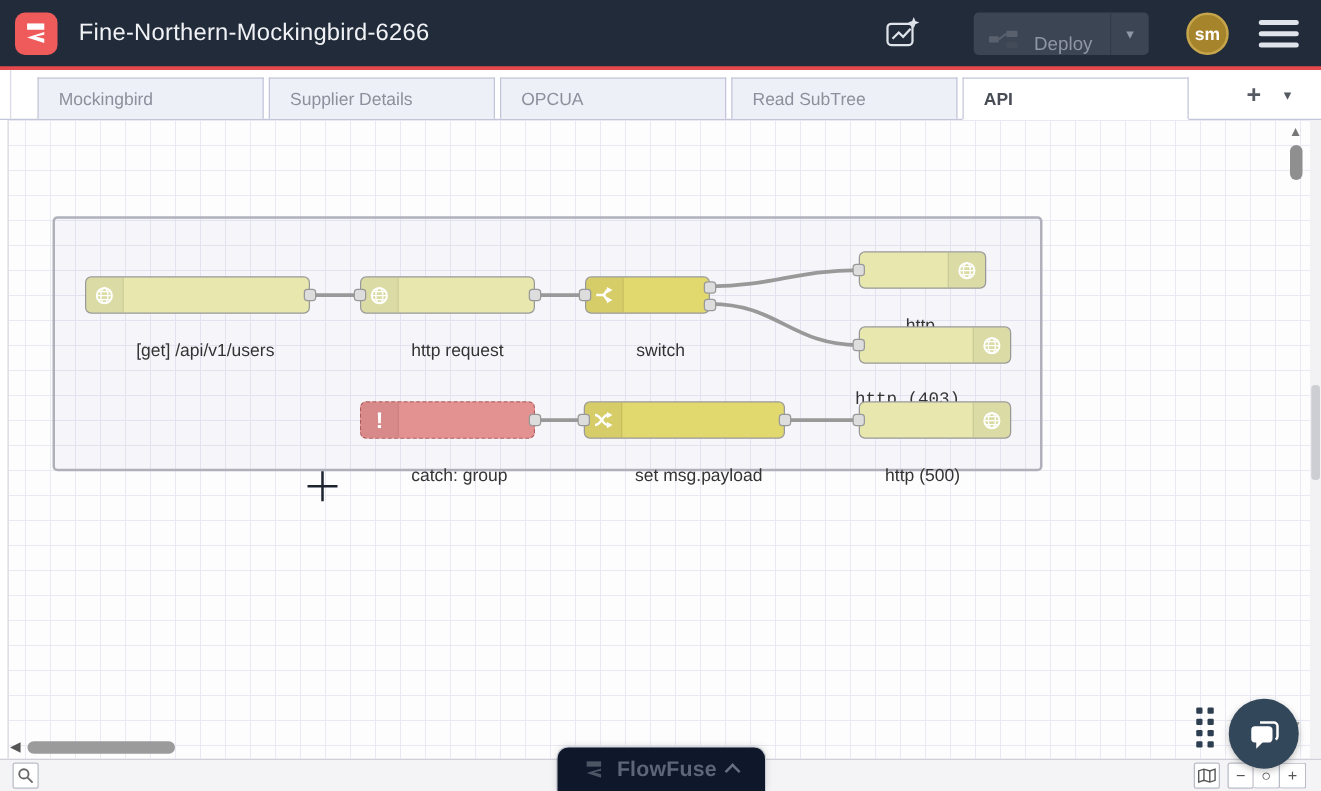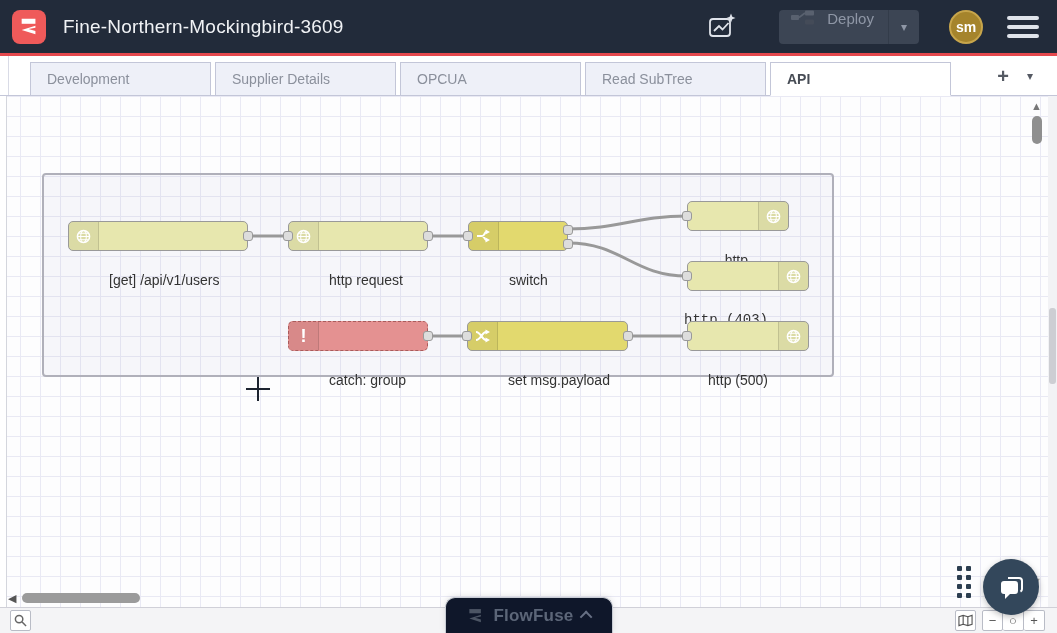--- a/index.html
+++ b/index.html
@@ -10,21 +10,21 @@
 
   
   .header { height:56px; background:#222b3a; border-bottom:3px solid #e5484d;
             display:flex; align-items:center; padding:0 18px 0 12px; flex:0 0 auto; }
   .logo-box { width:34px; height:34px; border-radius:8px; background:#ef5a5a;
               display:flex; align-items:center; justify-content:center; }
   .header-title { color:#f0f2f5; font-size:19px; font-weight:500; margin-left:17px; letter-spacing:.2px; }
   .header-right { margin-left:auto; display:flex; align-items:center; }
   .assistant-btn { width:34px; height:34px; display:flex; align-items:center; justify-content:center; cursor:pointer; }
   .deploy-btn { margin-left:40px; height:34px; background:#3c4554; border-radius:4px;
-                display:flex; align-items:flex-start; padding:0 0 0 12px; cursor:default; }
+                display:flex; align-items:flex-end; padding:0 0 0 12px; cursor:default; }
   .deploy-label { color:#8f97a6; font-size:15px; margin:0 14px 0 12px; }
   .deploy-caret { color:#8f97a6; font-size:12px; padding:0 12px; border-left:1px solid #333c4a;
                   height:34px; display:flex; align-items:center; }
   .avatar { margin-left:30px; width:34px; height:34px; border-radius:50%; background:#a5842c;
             border:2px solid #c7a54b; color:#fff; font-size:14px; font-weight:bold;
             display:flex; align-items:center; justify-content:center; cursor:pointer; }
   .burger { margin-left:24px; width:32px; display:flex; flex-direction:column; gap:5px; cursor:pointer; }
   .burger span { height:4px; border-radius:2px; background:#dfe3ea; }
 
   
@@ -119,21 +119,21 @@
 
 <div class="screen">
 
   <div class="header">
     <div class="logo-box">
       <svg width="22" height="24" viewBox="0 0 24 26">
         <rect x="4" y="4" width="15" height="5.5" fill="#ffffff"></rect>
         <path d="M19 11.5 L4 16.2 L19 21 V17.4 L11.5 15.3 L19 13.8 Z" fill="#ffffff"></path>
       </svg>
     </div>
-    <div class="header-title">Fine-Northern-Mockingbird-3609</div>
+    <div class="header-title">Fine-Northern-Mockingbird-6266</div>
 
     <div class="header-right">
       <div class="assistant-btn">
         <svg width="32" height="32" viewBox="0 0 32 32" fill="none" stroke="#dfe3ea" stroke-width="1.8">
           <rect x="4" y="8" width="20" height="17" rx="3"></rect>
           <path d="M8 20 l5-5 3.5 3.5 6-6.5"></path>
           <path d="M25 2.5 l1.3 3.2 3.2 1.3 -3.2 1.3 -1.3 3.2 -1.3-3.2 -3.2-1.3 3.2-1.3 z" fill="#dfe3ea" stroke="none"></path>
         </svg>
       </div>
       <div class="deploy-btn">
@@ -153,21 +153,21 @@
         <span></span>
           <span></span>
           <span></span>
       </div>
     </div>
   </div>
 
   <div class="tabbar">
     <div class="tabbar-left-strip"></div>
     <div class="tab">
-      <span>Development</span>
+      <span>Mockingbird</span>
     </div>
     <div class="tab">
       <span>Supplier Details</span>
     </div>
     <div class="tab">
       <span>OPCUA</span>
     </div>
     <div class="tab">
       <span>Read SubTree</span>
     </div>

